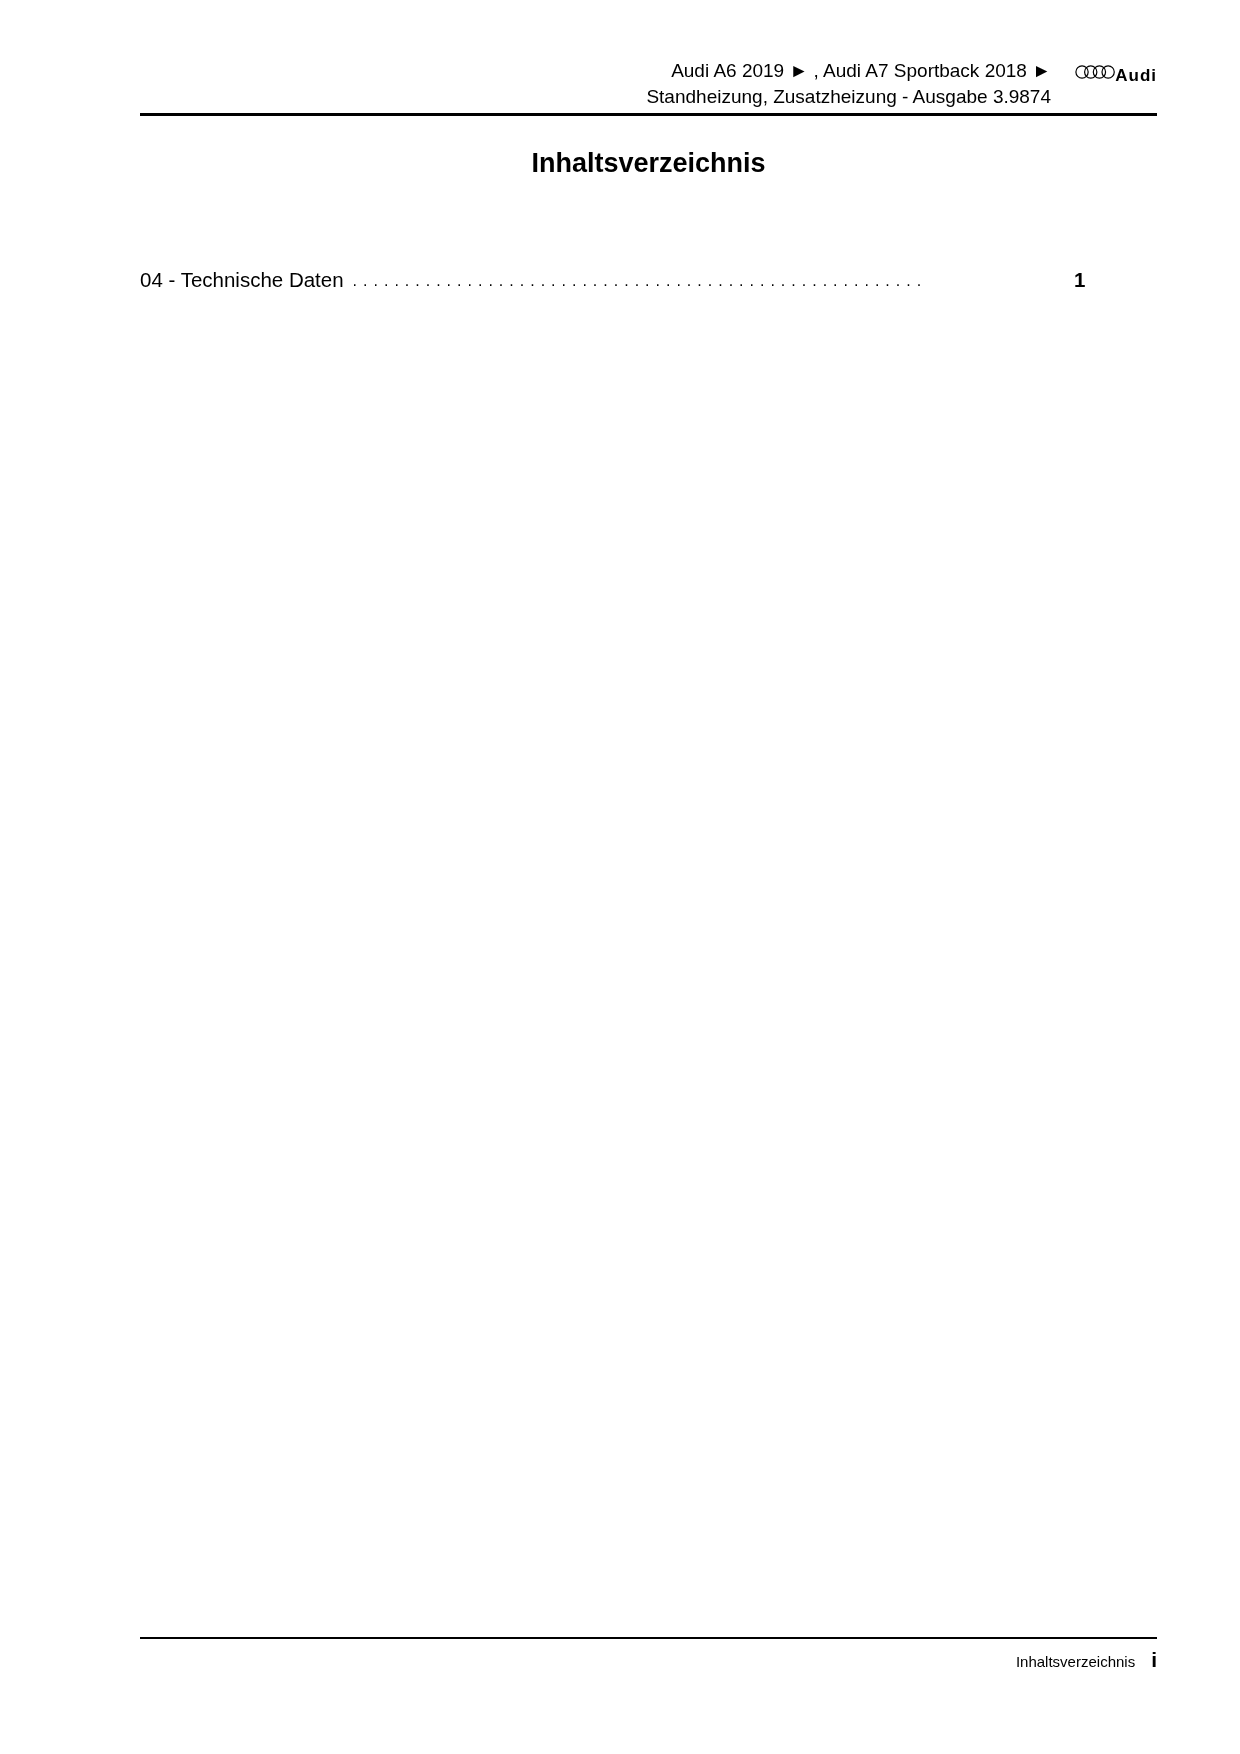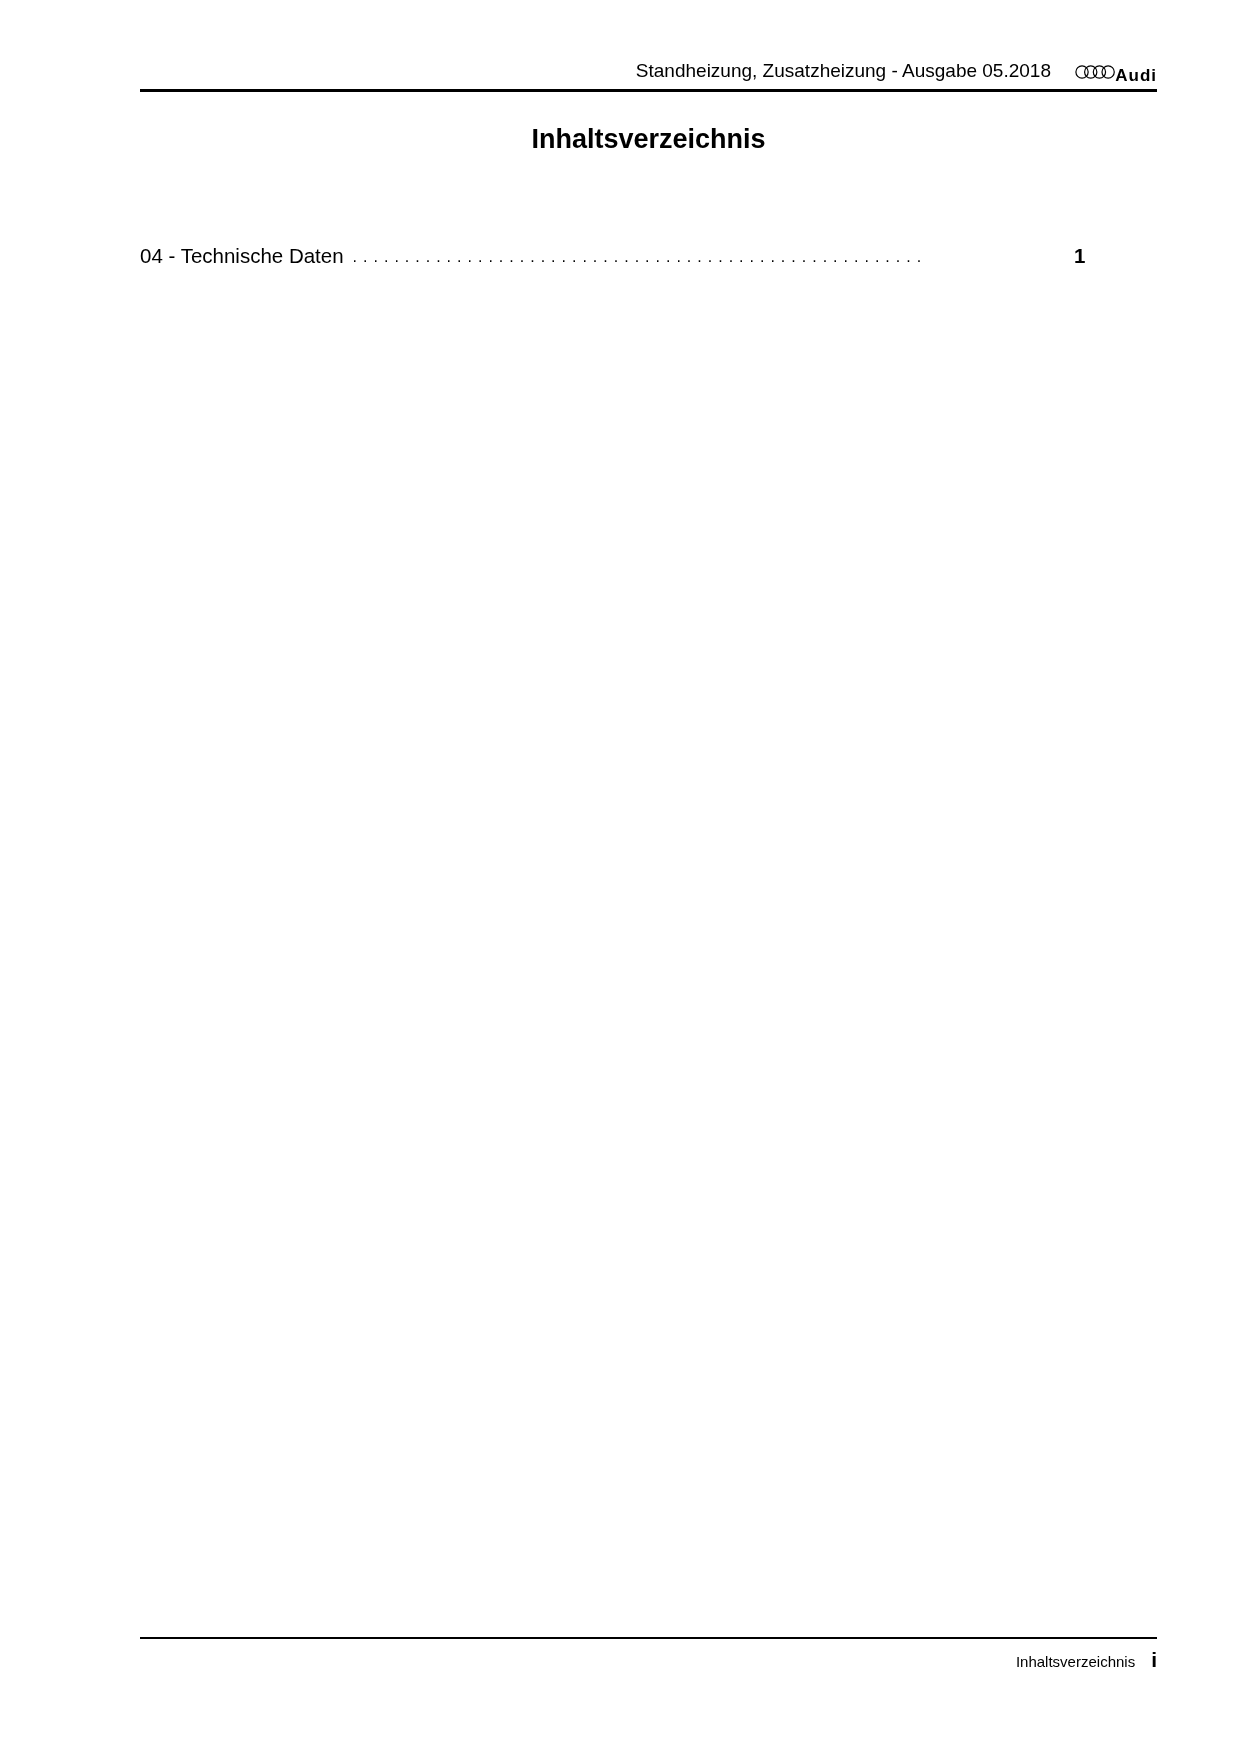--- a/index.html
+++ b/index.html
@@ -40,21 +40,22 @@
   .footer-label{font-size:15px;}
   .footer-folio{font-size:21px;font-weight:bold;margin-left:16px;}
 </style>
 </head>
 <body>
 
 <div class="page">
 
   <div class="header">
     <div class="header-text">
-      <div>Standheizung, Zusatzheizung - Ausgabe 05.2018</div>
+      <div>Audi A6 2019 ► , Audi A7 Sportback 2018 ►</div>
+      <div>Standheizung, Zusatzheizung - Ausgabe 3.9874</div>
     </div>
     <div class="brand">
       <svg width="80" height="28" viewBox="0 0 80 28">
         <circle cx="14" cy="14" r="12.2" fill="none" stroke="#000" stroke-width="2.4"></circle>
         <circle cx="31.3" cy="14" r="12.2" fill="none" stroke="#000" stroke-width="2.4"></circle>
         <circle cx="48.6" cy="14" r="12.2" fill="none" stroke="#000" stroke-width="2.4"></circle>
         <circle cx="65.9" cy="14" r="12.2" fill="none" stroke="#000" stroke-width="2.4"></circle>
       </svg>
       <div class="brand-word">Audi</div>
     </div>

